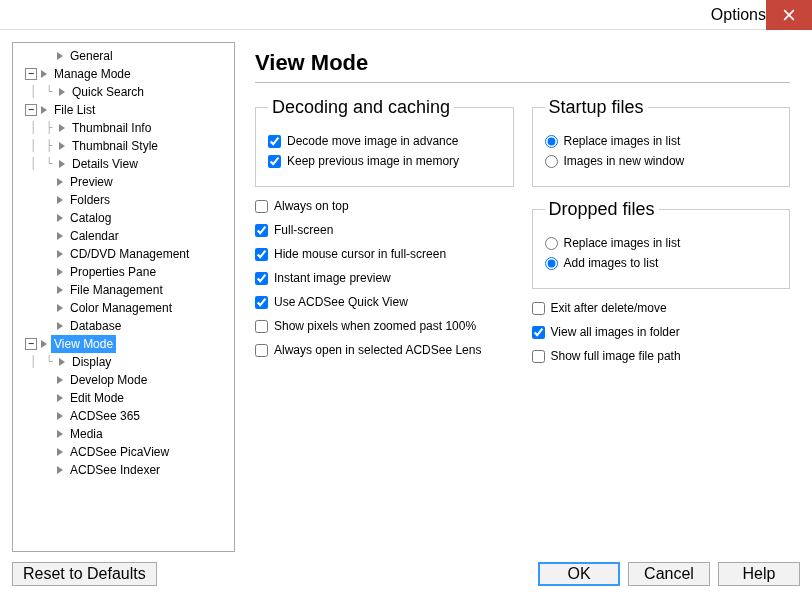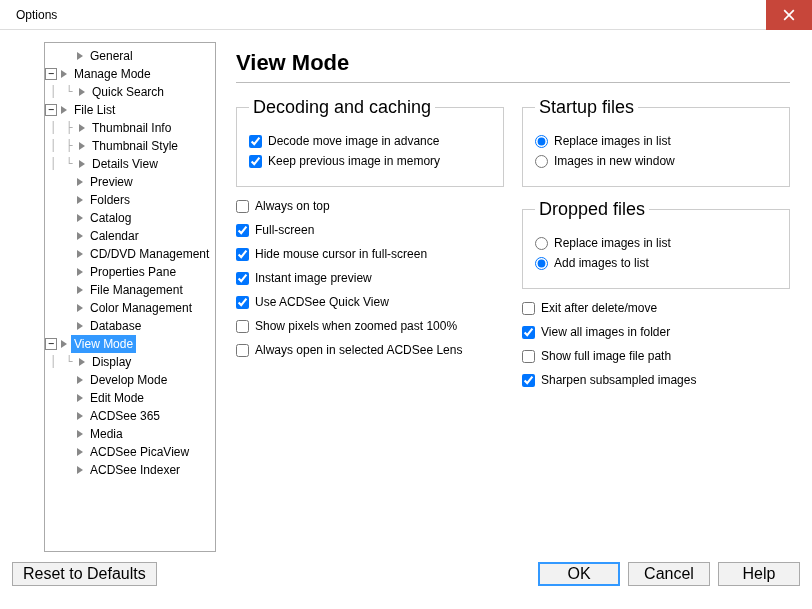--- a/index.html
+++ b/index.html
@@ -16,22 +16,22 @@
   .titlebar {
     height: 30px;
     background: #fff;
     border-bottom: 1px solid #ddd;
     display: flex;
     align-items: center;
     position: relative;
   }
   .titlebar .title {
     flex: 1;
-    text-align: left;
-    font-size: 12px;
+    text-align: right;
+    font-size: 16px;
     margin-left: 16px;
   }
   .close-btn {
     width: 46px;
     height: 30px;
     background: #c7463a;
     color: #fff;
     display: flex;
     align-items: center;
     justify-content: center;
@@ -39,27 +39,26 @@
   }
   .close-btn svg { width: 12px; height: 12px; }
   .inner {
     padding: 12px 12px 0 12px;
   }
   .main-area {
     display: flex;
     height: 510px;
   }
   .tree-panel {
-    width: 172px;
+    width: 223px;
     border: 1px solid #aaa;
     background: #fff;
-    padding: 4px 0;
+    padding: 4px 12px;
     overflow: hidden;
     font-size: 12px;
-    margin-left: 32px;
   }
   .tree ul { list-style: none; margin: 0; padding: 0; }
   .tree li { white-space: nowrap; line-height: 18px; }
   .tree li .row {
     display: flex;
     align-items: center;
     height: 18px;
   }
   .guide { display:inline-block; width:16px; text-align:center; color:#b0b0b0; font-family: monospace; font-size:11px; }
   .expander {
@@ -424,24 +423,20 @@
                 <span>Exit after delete/move</span>
               </label>
             <label class="chk">
                 <input type="checkbox" checked="" style="">
                 <span>View all images in folder</span>
               </label>
             <label class="chk">
                 <input type="checkbox" style="">
                 <span>Show full image file path</span>
               </label>
-            <label class="chk">
-                <input type="checkbox" checked="" style="">
-                <span>Sharpen subsampled images</span>
-              </label>
           </div>
         </div>
       </div>
     </div>
   </div>
 </div>
 
 <div class="button-bar">
   <button class="win reset">Reset to Defaults</button>
   <div class="spacer"></div>

